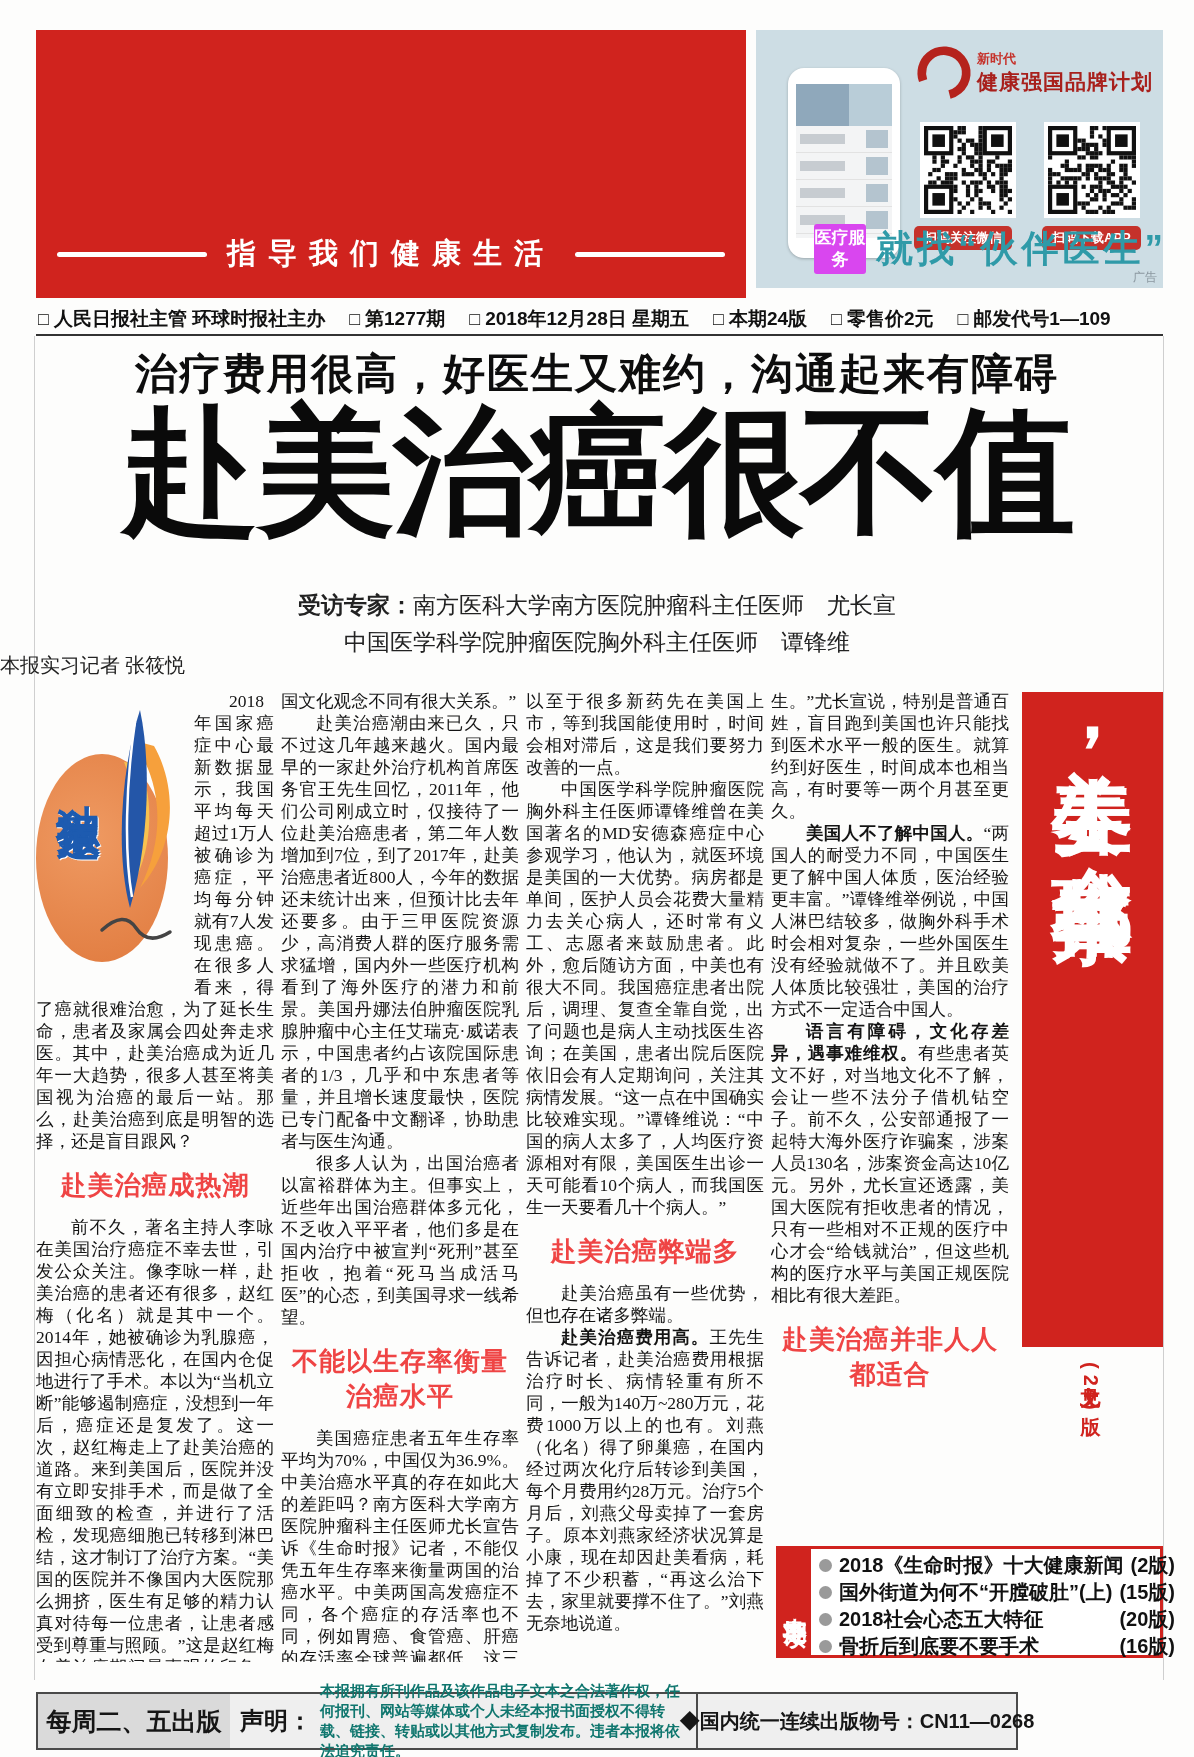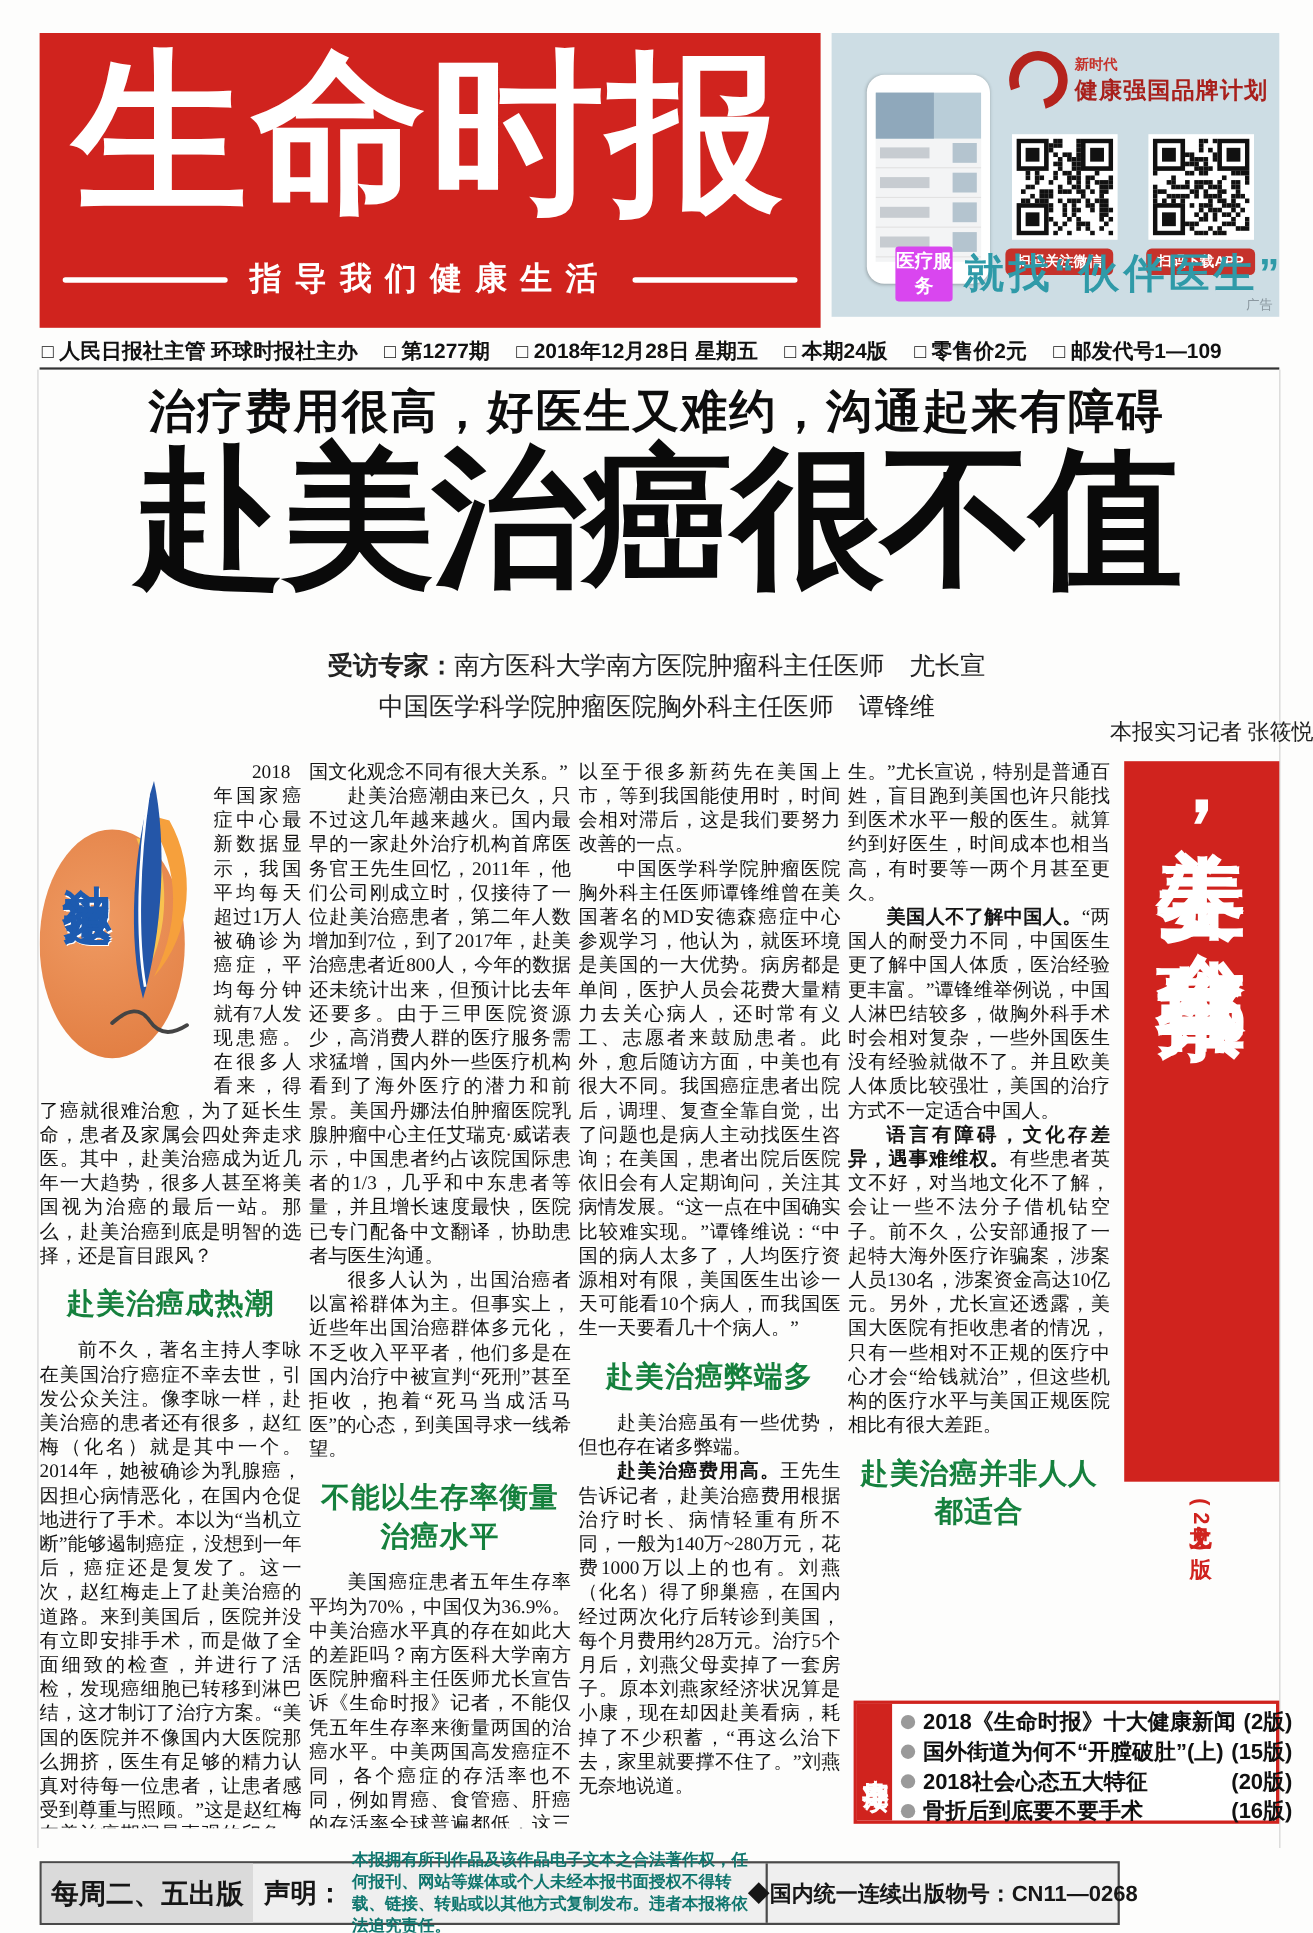--- a/index.html
+++ b/index.html
@@ -40,29 +40,29 @@
   .pub-box{font-weight:normal;font-size:18px;}
   .toprule{position:absolute;left:36px;top:334px;width:1127px;height:2px;background:#333;}
   .frame{position:absolute;left:34px;top:336px;width:1128px;height:1344px;border-left:1px solid #cfcfcf;border-right:1px solid #cfcfcf;}
 
   
   .kicker{position:absolute;left:0;top:346px;width:1194px;text-align:center;font-size:42px;font-weight:bold;letter-spacing:2px;color:#0d0d0d;}
   .main-title{position:absolute;left:0;top:392px;width:1194px;text-align:center;font-size:138px;font-weight:900;letter-spacing:-2px;color:#0a0a0a;line-height:1.15;white-space:nowrap;}
   .experts{position:absolute;left:0;top:590px;width:1194px;text-align:center;font-size:23px;color:#222;font-family:"Liberation Serif",serif;}
   .experts .lbl{font-weight:bold;font-family:Liberation Serif, serif;}
   .experts .row2{margin-top:6px;}
-  .reporter{position:absolute;left:0;top:652px;width:1194px;text-align:right;font-size:20px;color:#222;font-family:"Liberation Serif",serif;}
+  .reporter{position:absolute;left:0;top:652px;width:1194px;text-align:left;font-size:20px;color:#222;font-family:"Liberation Serif",serif;}
 
   
   .col{position:absolute;top:690px;width:238px;height:972px;overflow:hidden;}
   .col1{left:36px;}.col2{left:281px;}.col3{left:526px;}
   .col4{left:771px;height:848px;}
   .col p{margin:0;text-indent:2em;font-family:"Liberation Serif",serif;font-size:17.5px;line-height:22px;text-align:justify;color:#141414;}
   .col p.noindent{text-indent:0;}
-  .col h3{font-size:26px;font-weight:bold;text-align:center;margin:16px 0 13px;color:#15803d;letter-spacing:1px;}
+  .col h3{font-size:26px;font-weight:bold;text-align:center;margin:16px 0 13px;color:#ef4444;letter-spacing:1px;}
   .col b.lead{font-family:"Liberation Sans",sans-serif;}
 
   
   .exbadge{float:left;width:148px;height:282px;margin:2px 10px 6px 0;position:relative;shape-outside:inset(0);}
   .exbadge .blob{position:absolute;left:0;top:62px;width:132px;height:208px;background:radial-gradient(circle at 40% 40%,#ef9a62,#e07a3e);border-radius:50%;}
   .exbadge svg{position:absolute;left:0;top:0;}
   .exbadge .extext{position:absolute;left:14px;top:78px;writing-mode:vertical-rl;font-size:44px;font-weight:900;color:#1d5bb0;letter-spacing:4px;text-shadow:1px 1px 0 #fff;}
 
   
   .banner{position:absolute;left:1022px;top:692px;width:141px;height:655px;background:#d0231e;display:flex;justify-content:center;}
@@ -83,21 +83,20 @@
   .f-schedule{width:192px;background:#dadada;display:flex;align-items:center;justify-content:center;font-size:25px;font-weight:bold;white-space:nowrap;}
   .f-statement{flex:1;display:flex;align-items:center;gap:8px;padding:2px 10px;}
   .f-label{font-size:24px;font-weight:bold;white-space:nowrap;}
   .f-text{font-size:15px;line-height:1.35;font-weight:bold;color:#0f766e;max-width:590px;}
   .f-issn{width:318px;border-left:2px solid #4a4a4a;display:flex;align-items:center;justify-content:center;font-size:20px;font-weight:bold;white-space:nowrap;}
 </style>
 </head>
 <body>
 
 <div class="masthead">
-  <div class="masthead-title">生命时报</div>
   <div class="tagline-row">
     <div class="tagline-line"></div>
     <div class="tagline">指导我们健康生活</div>
     <div class="tagline-line"></div>
   </div>
 </div>
 
 <div class="adbox">
   <div class="phone">
     <div class="phone-screen">

